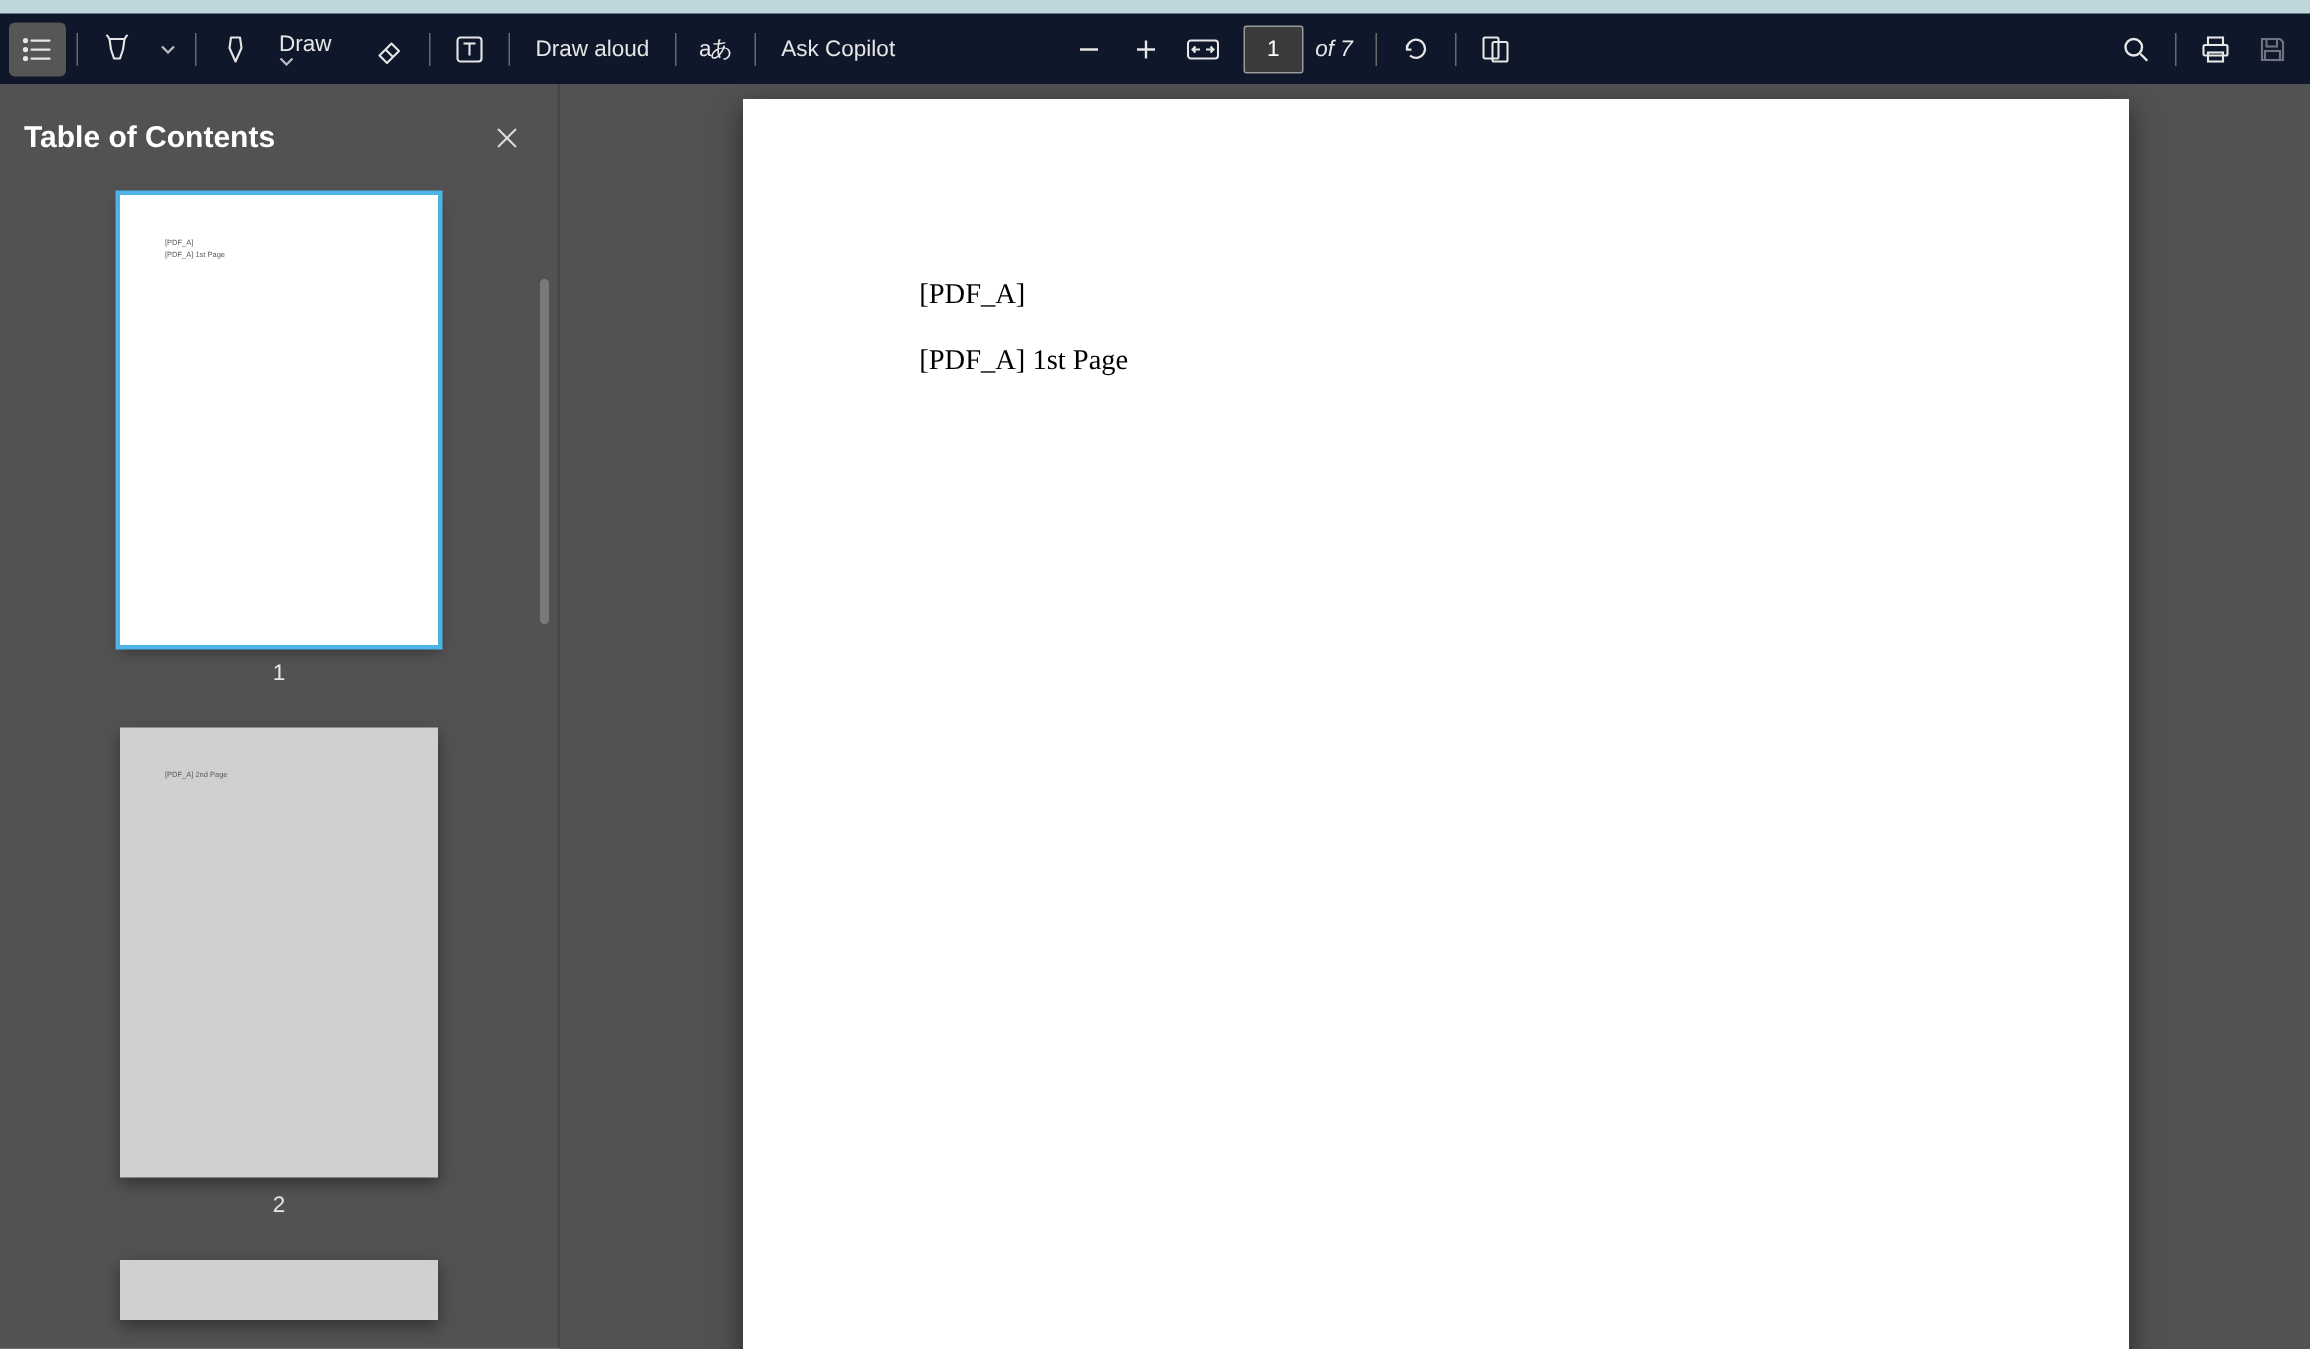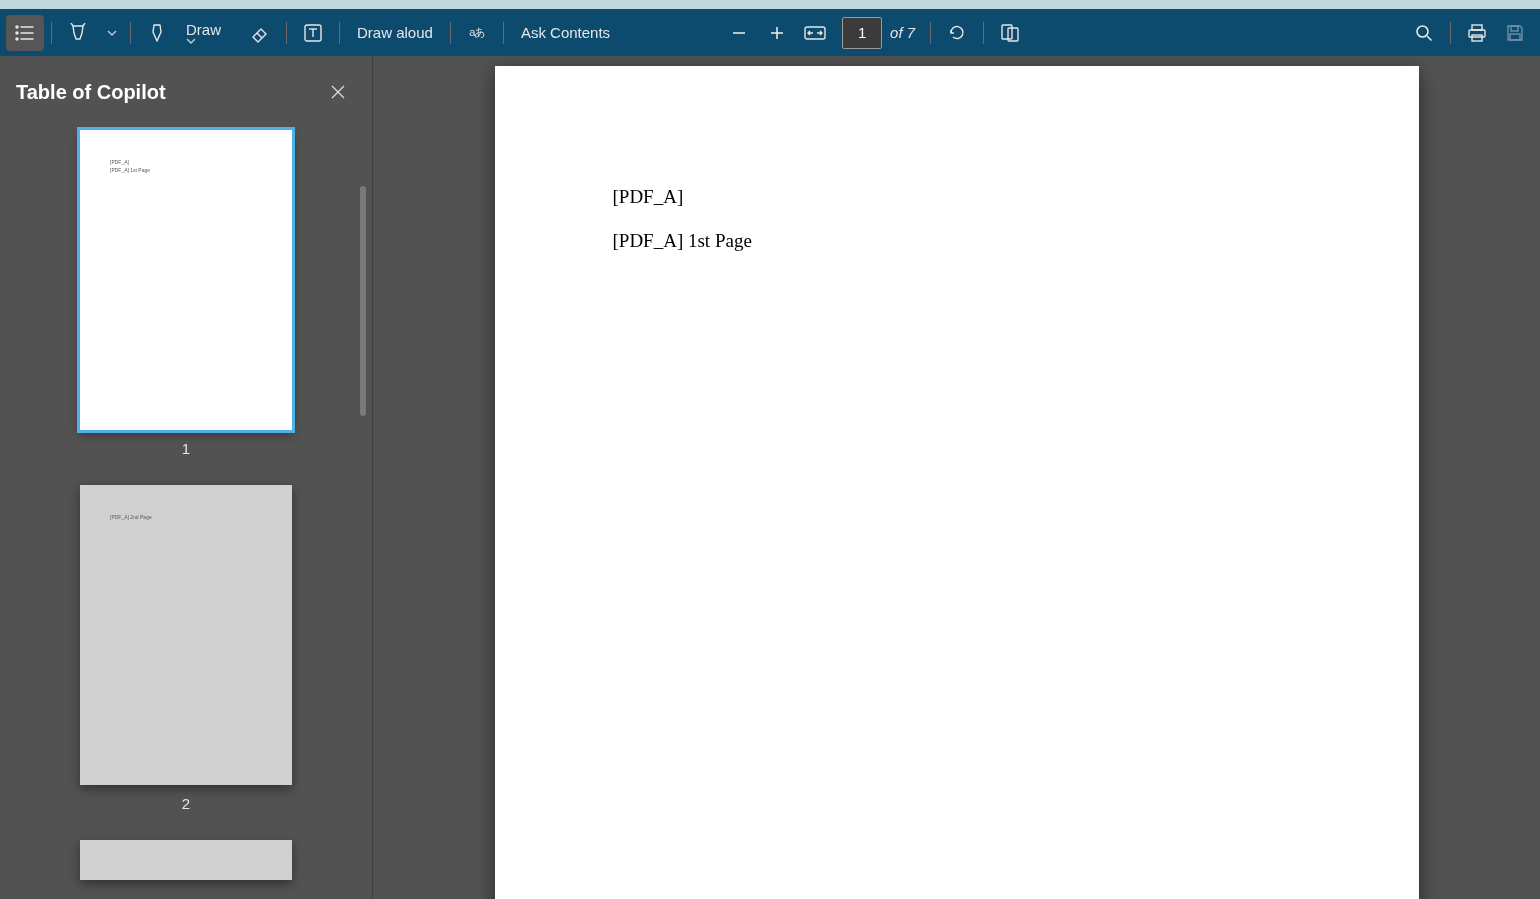--- a/index.html
+++ b/index.html
@@ -5,21 +5,21 @@
   * { box-sizing: border-box; margin: 0; padding: 0; }
   html, body { width: 100%; height: 100%; font-family: "Segoe UI", Arial, sans-serif; overflow: hidden; }
   body { background: #bed7da; display: flex; flex-direction: column; }
 
   
   .outer-frame { height: 9px; background: #bed7da; flex: 0 0 auto; }
 
   
   .toolbar {
     height: 47px;
-    background: #0c4a6e;
+    background: #0f172a;
     display: flex;
     align-items: center;
     color: #e6e6e6;
     padding: 0 6px;
     flex: 0 0 auto;
     font-size: 15px;
   }
   .tb-btn {
     height: 36px;
     min-width: 38px;
@@ -249,27 +249,27 @@
 
   <div class="tb-sep"></div>
 
   <div class="tb-text">
     <span>Draw aloud</span>
   </div>
 
   <div class="tb-sep"></div>
 
   <div class="tb-btn">
-    <span style="font-size:11px;letter-spacing:-1px">aあ</span>
+    <span style="font-size:15px;letter-spacing:-1px">aあ</span>
   </div>
 
   <div class="tb-sep"></div>
 
   <div class="tb-text">
-    <span>Ask Contents</span>
+    <span>Ask Copilot</span>
   </div>
 
   <div class="toolbar-spacer" style="flex:0 0 100px"></div>
 
   <div class="tb-btn">
     <span>
       <svg width="16" height="16" viewBox="0 0 16 16" stroke="#e6e6e6" stroke-width="1.6">
           <line x1="2" y1="8" x2="14" y2="8"></line>
         </svg>
     </span>
@@ -348,21 +348,21 @@
       </svg>
     </span>
   </div>
 
 </div>
 
 <div class="main">
 
   <div class="sidebar">
     <div class="sidebar-header">
-      <div class="sidebar-title">Table of Copilot</div>
+      <div class="sidebar-title">Table of Contents</div>
       <div class="close-x">
         <span>
           <svg width="16" height="16" viewBox="0 0 16 16" stroke="#ddd" stroke-width="1.3">
             <line x1="2" y1="2" x2="14" y2="14"></line>
             <line x1="14" y1="2" x2="2" y2="14"></line>
           </svg>
         </span>
       </div>
     </div>
 

